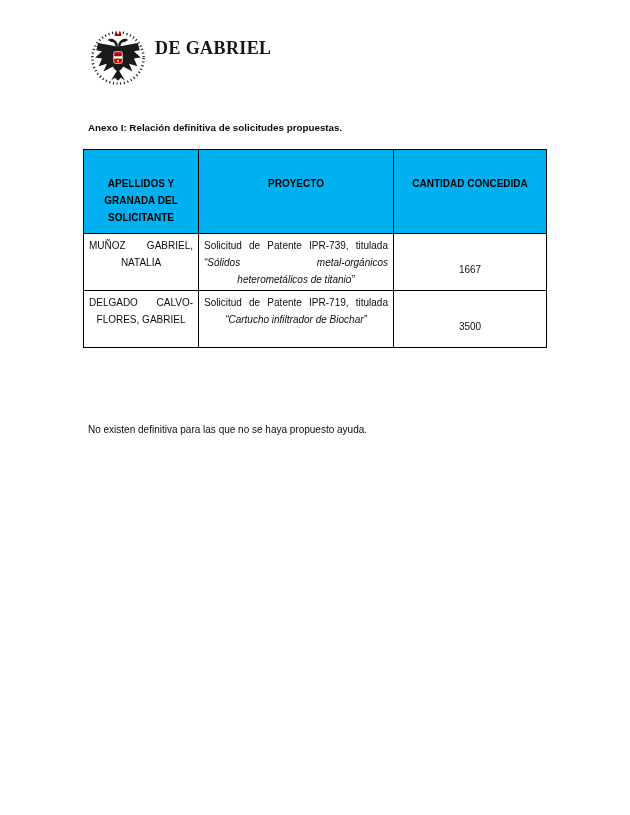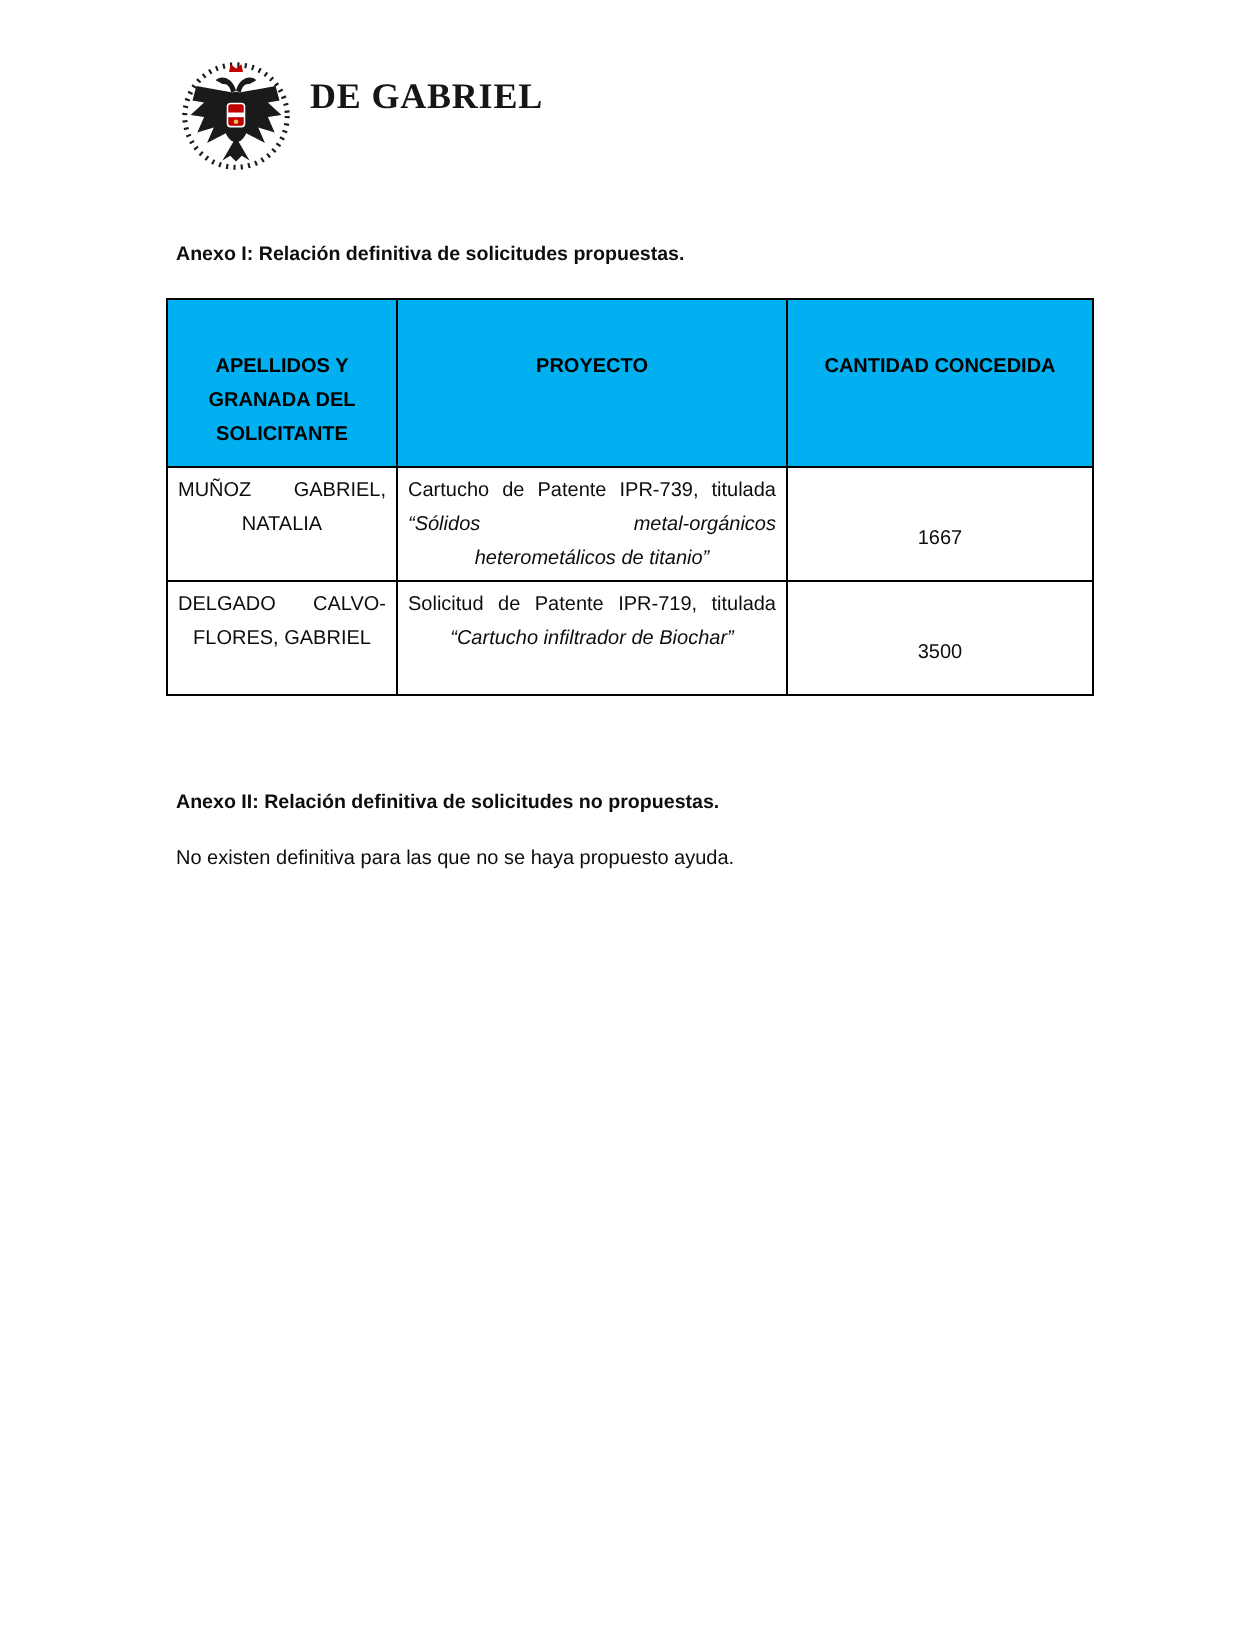--- a/index.html
+++ b/index.html
@@ -112,36 +112,35 @@
         <th>CANTIDAD CONCEDIDA</th>
       </tr>
     </thead>
     <tbody>
       <tr class="r1">
         <td>
           <div class="jl">MUÑOZ GABRIEL,</div>
           <div class="ll">NATALIA</div>
         </td>
         <td>
-          <div class="jl">Cartucho de Patente IPR-739, titulada</div>
+          <div class="jl">Solicitud de Patente IPR-739, titulada</div>
           <div class="jl it">“Sólidos metal-orgánicos</div>
           <div class="ll it">heterometálicos de titanio”</div>
         </td>
         <td class="amount">1667</td>
       </tr>
       <tr class="r2">
         <td>
           <div class="jl">DELGADO CALVO-</div>
           <div class="ll">FLORES, GABRIEL</div>
         </td>
         <td>
           <div class="jl">Solicitud de Patente IPR-719, titulada</div>
           <div class="ll it">“Cartucho infiltrador de Biochar”</div>
         </td>
         <td class="amount">3500</td>
       </tr>
     </tbody>
   </table>
 
-  <div class="h-anexo2">Anexo II: Relación definitiva de solicitudes no propuestas.</div>
   <div class="p-anexo2">No existen definitiva para las que no se haya propuesto ayuda.</div>
 
 </div>
 
 </body></html>

